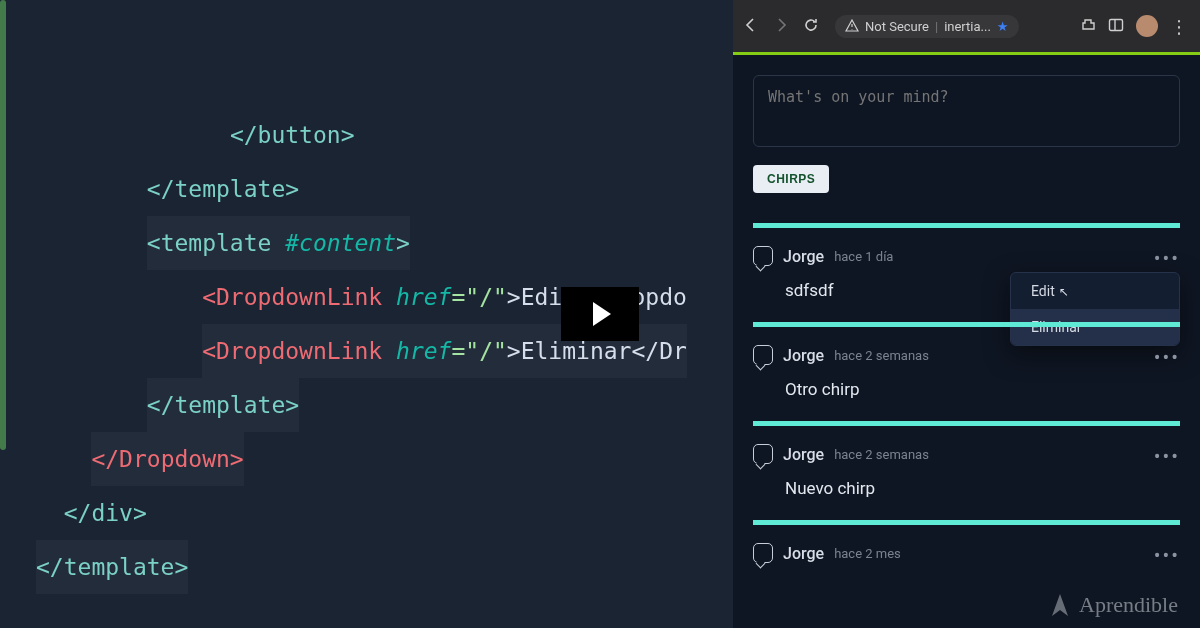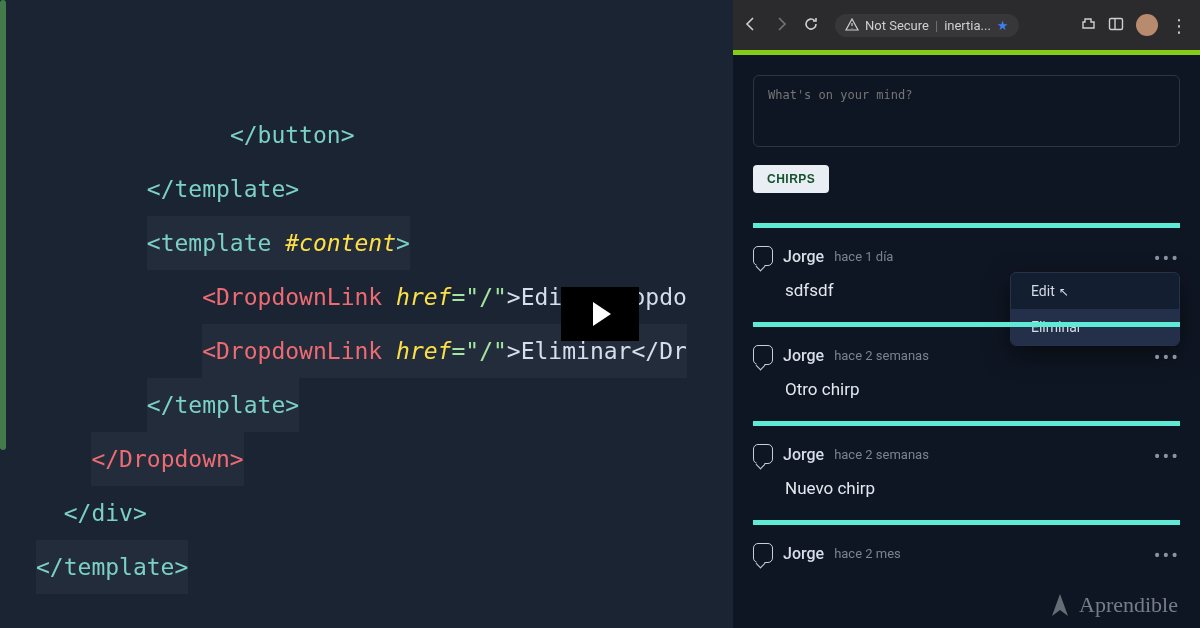--- a/index.html
+++ b/index.html
@@ -4,35 +4,35 @@
 <style>
   * { margin:0; padding:0; box-sizing:border-box; }
   html,body { width:1200px; height:628px; overflow:hidden; font-family:-apple-system,BlinkMacSystemFont,"Segoe UI",Roboto,sans-serif; }
   .stage   { position:relative; width:1200px; height:628px; background:#1b2433; }
   
   .editor  { position:absolute; left:0; top:0; width:733px; height:628px; background:#1b2433; color:#d6deeb; font-family:"Menlo","Consolas",monospace; font-size:23px; line-height:54px; padding-left:36px; white-space:pre; }
   .gutter  { position:absolute; left:0; top:0; width:6px; height:450px; background:#437c4a; border-radius:3px; }
   .hl      { background:rgba(255,255,255,.04); display:inline-block; height:54px; }
   .tag     { color:#7bd1c5; }
   .comp    { color:#ef6b73; }
-  .attr    { color:#fde047; font-style:italic;text-align:right; }
+  .attr    { color:#14b8a6; font-style:italic;text-align:right; }
   .str     { color:#a5e3a1; }
   .txt     { color:#d6deeb; }
   
   .browser { position:absolute; right:0; top:0; width:467px; height:628px; background:#0f1623; color:#c7ced9; }
-  .chrome  { height:55px; background:#2b2b2e; display:flex; align-items:center; padding:0 10px; gap:16px; font-size:13px; color:#cfcfcf; border-bottom:5px solid #84cc16; position:relative; }
+  .chrome  { height:55px; background:#2b2b2e; display:flex; align-items:center; padding:0 10px; gap:16px; font-size:13px; color:#cfcfcf; border-bottom:3px solid #84cc16; position:relative; }
   .navicons { display:flex; gap:14px; align-items:center; }
   .addr  { display:flex; gap:6px; align-items:center; padding:4px 10px; background:rgba(255,255,255,.06); border-radius:14px; font-size:13px; }
   .star  { color:#3d7ff5; }
   .righticons { margin-left:auto; display:flex; gap:12px; align-items:center; }
   .avatar { width:22px; height:22px; border-radius:50%; background:#b88b6e; }
   .kebab  { font-size:18px; letter-spacing:2px; }
   
   .page   { padding:20px 20px 0 20px; }
-  .mindbox{ width:100%; height:72px; border:1px solid #2a3548; border-radius:6px; padding:12px 14px; color:#6a7384; font-size:12px; resize:none; background:transparent; position:relative; }
+  .mindbox{ width:100%; height:72px; border:1px solid #2a3548; border-radius:6px; padding:12px 14px; color:#6a7384; font-size:15px; resize:none; background:transparent; position:relative; }
   .chirpbtn{ margin-top:14px; background:#e9edf4; color:#14532d; border:none; border-radius:4px; padding:7px 14px; font-size:12px; font-weight:700; letter-spacing:.5px; }
   .list   { margin-top:30px; }
   .item   { border-top:5px solid #5eead4; padding:18px 0 22px 0; position:relative; }
   .row1   { display:flex; align-items:center; gap:10px; }
   .bubble { width:20px; height:20px; border:1.6px solid #c7ced9; border-radius:5px; position:relative; }
   .bubble::after { content:""; position:absolute; left:3px; bottom:-5px; width:6px; height:6px; background:#0f1623; border-left:1.6px solid #c7ced9; border-bottom:1.6px solid #c7ced9; transform:rotate(-45deg); }
   .author { color:#d8dee7; font-size:16px; font-weight:500; }
   .time   { color:#7b8290; font-size:13px; }
   .more   { position:absolute; right:0; top:18px; color:#8b92a1; font-size:20px; letter-spacing:2px; }
   .body   { margin-top:14px; margin-left:32px; color:#e3e8ef; font-size:17px; }

